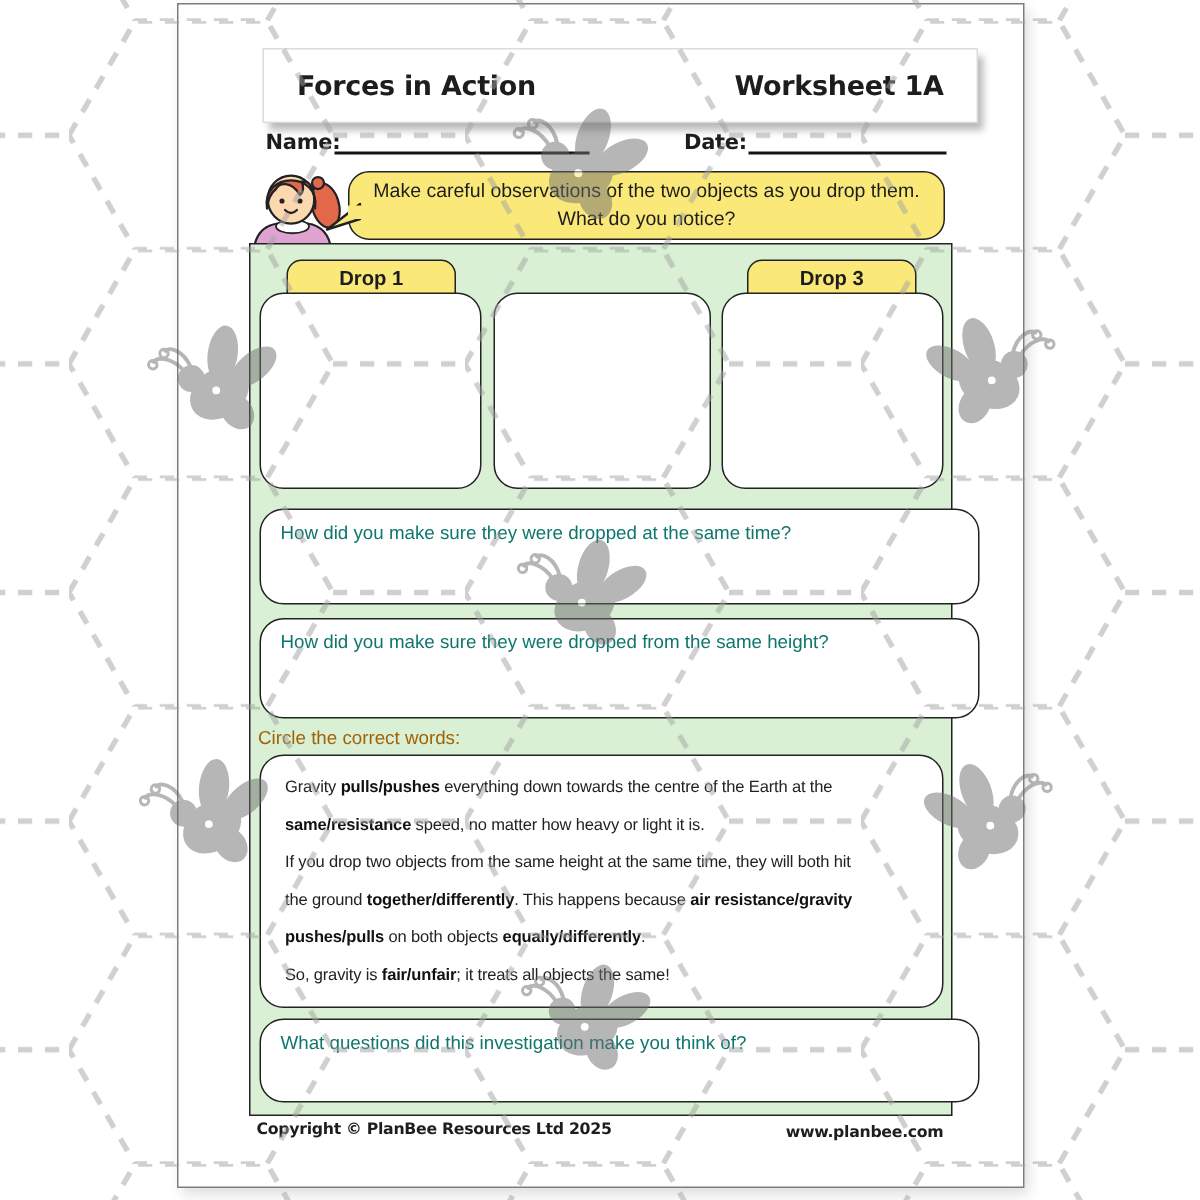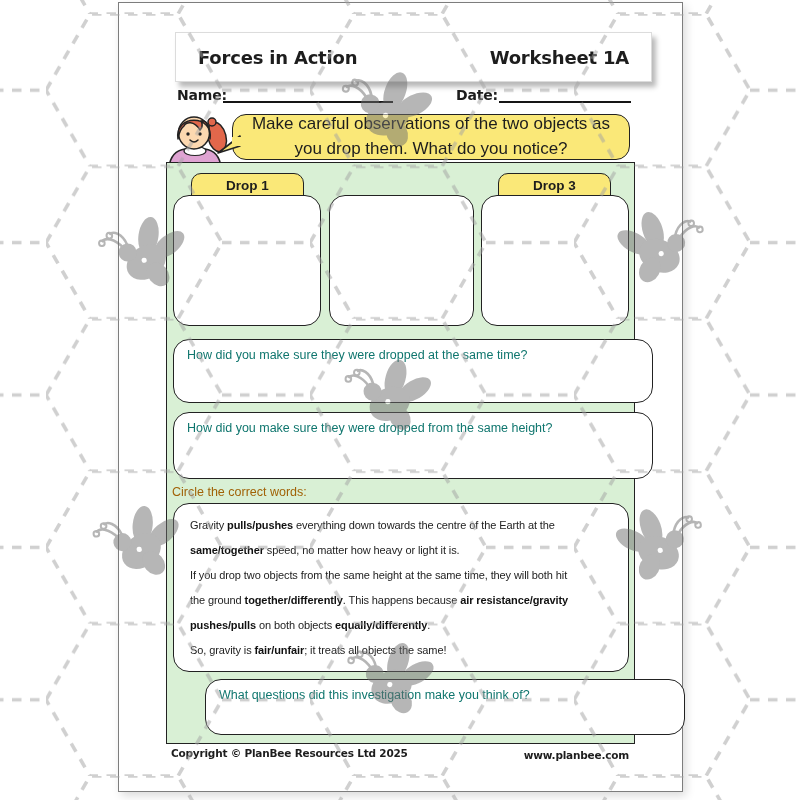--- a/index.html
+++ b/index.html
@@ -52,21 +52,21 @@
   .girl { position:absolute; left:42px; top:104px; width:70px; height:60px; }
 
   
   .speech {
     position:absolute; left:113px; top:111px; width:398px; height:46px;
     background:#fae878;
     border:1.6px solid #222;
     border-radius:14px;
     display:flex; align-items:center; justify-content:center;
     text-align:center;
-    font-size:17px; line-height:1.45;
+    font-size:13px; line-height:1.45;
     padding:3px 12px;
     z-index:3;
   }
   .speech-tail { position:absolute; left:-17px; bottom:3px; width:26px; height:22px; }
 
   
   .panel {
     position:absolute; left:47px; top:159px; width:469px; height:582px;
     background:#d9f0d5;
     border:1.5px solid #222;
@@ -97,21 +97,21 @@
     position:absolute; left:6px; width:480px;
     background:#ffffff;
     border:1.5px solid #222;
     border-radius:16px;
     padding:8px 13px;
     font-size:12.5px;
     color:#0f766e;
   }
   .q1 { top:176px; height:64px; }
   .q2 { top:249px; height:67px; }
-  .q3 { top:516px; height:56px;margin-left:32px; }
+  .q3 { top:516px; height:56px; }
 
   .circle-label { position:absolute; left:5px; top:322px; font-size:12.5px; color:#a16207; }
 
   .bigbox {
     position:absolute; left:6px; top:340px; width:456px; height:169px;
     background:#ffffff;
     border:1.5px solid #222;
     border-radius:16px;
     padding:9px 14px 0 16px;
     overflow:hidden;
@@ -192,21 +192,21 @@
         <span>How did you make sure they were dropped at the same time?</span>
       </div>
       <div class="qbox q2">
         <span>How did you make sure they were dropped from the same height?</span>
       </div>
 
       <div class="circle-label">Circle the correct words:</div>
 
       <div class="bigbox">
         <div class="wline"><span>Gravity </span><span class="bold-choice">pulls/pushes</span><span> everything down towards the centre of the Earth at the</span></div>
-        <div class="wline"><span class="bold-choice">same/together</span><span> speed, no matter how heavy or light it is.</span></div>
+        <div class="wline"><span class="bold-choice">same/resistance</span><span> speed, no matter how heavy or light it is.</span></div>
         <div class="wline"><span>If you drop two objects from the same height at the same time, they will both hit</span></div>
         <div class="wline"><span>the ground </span><span class="bold-choice">together/differently</span><span>. This happens because </span><span class="bold-choice">air resistance/gravity</span></div>
         <div class="wline"><span class="bold-choice">pushes/pulls</span><span> on both objects </span><span class="bold-choice">equally/differently</span><span>.</span></div>
         <div class="wline"><span>So, gravity is </span><span class="bold-choice">fair/unfair</span><span>; it treats all objects the same!</span></div>
       </div>
 
       <div class="qbox q3">
         <span>What questions did this investigation make you think of?</span>
       </div>
     </div>

